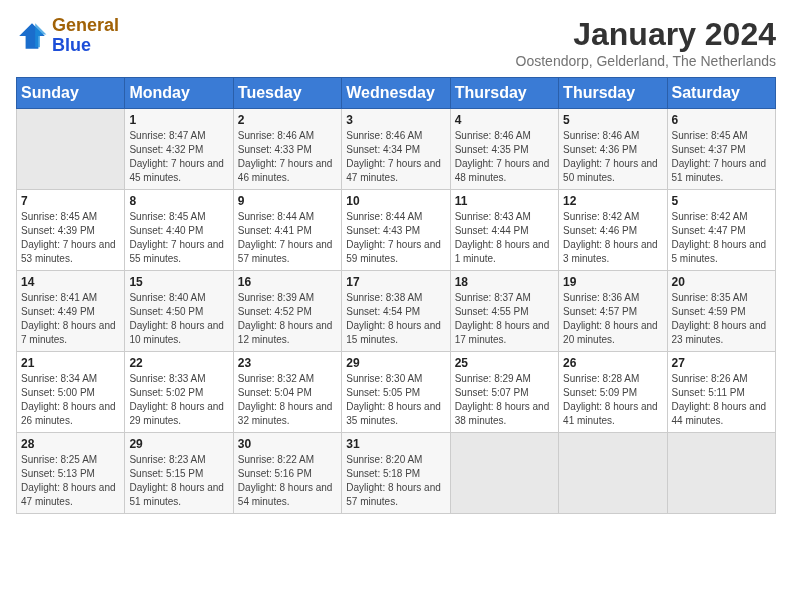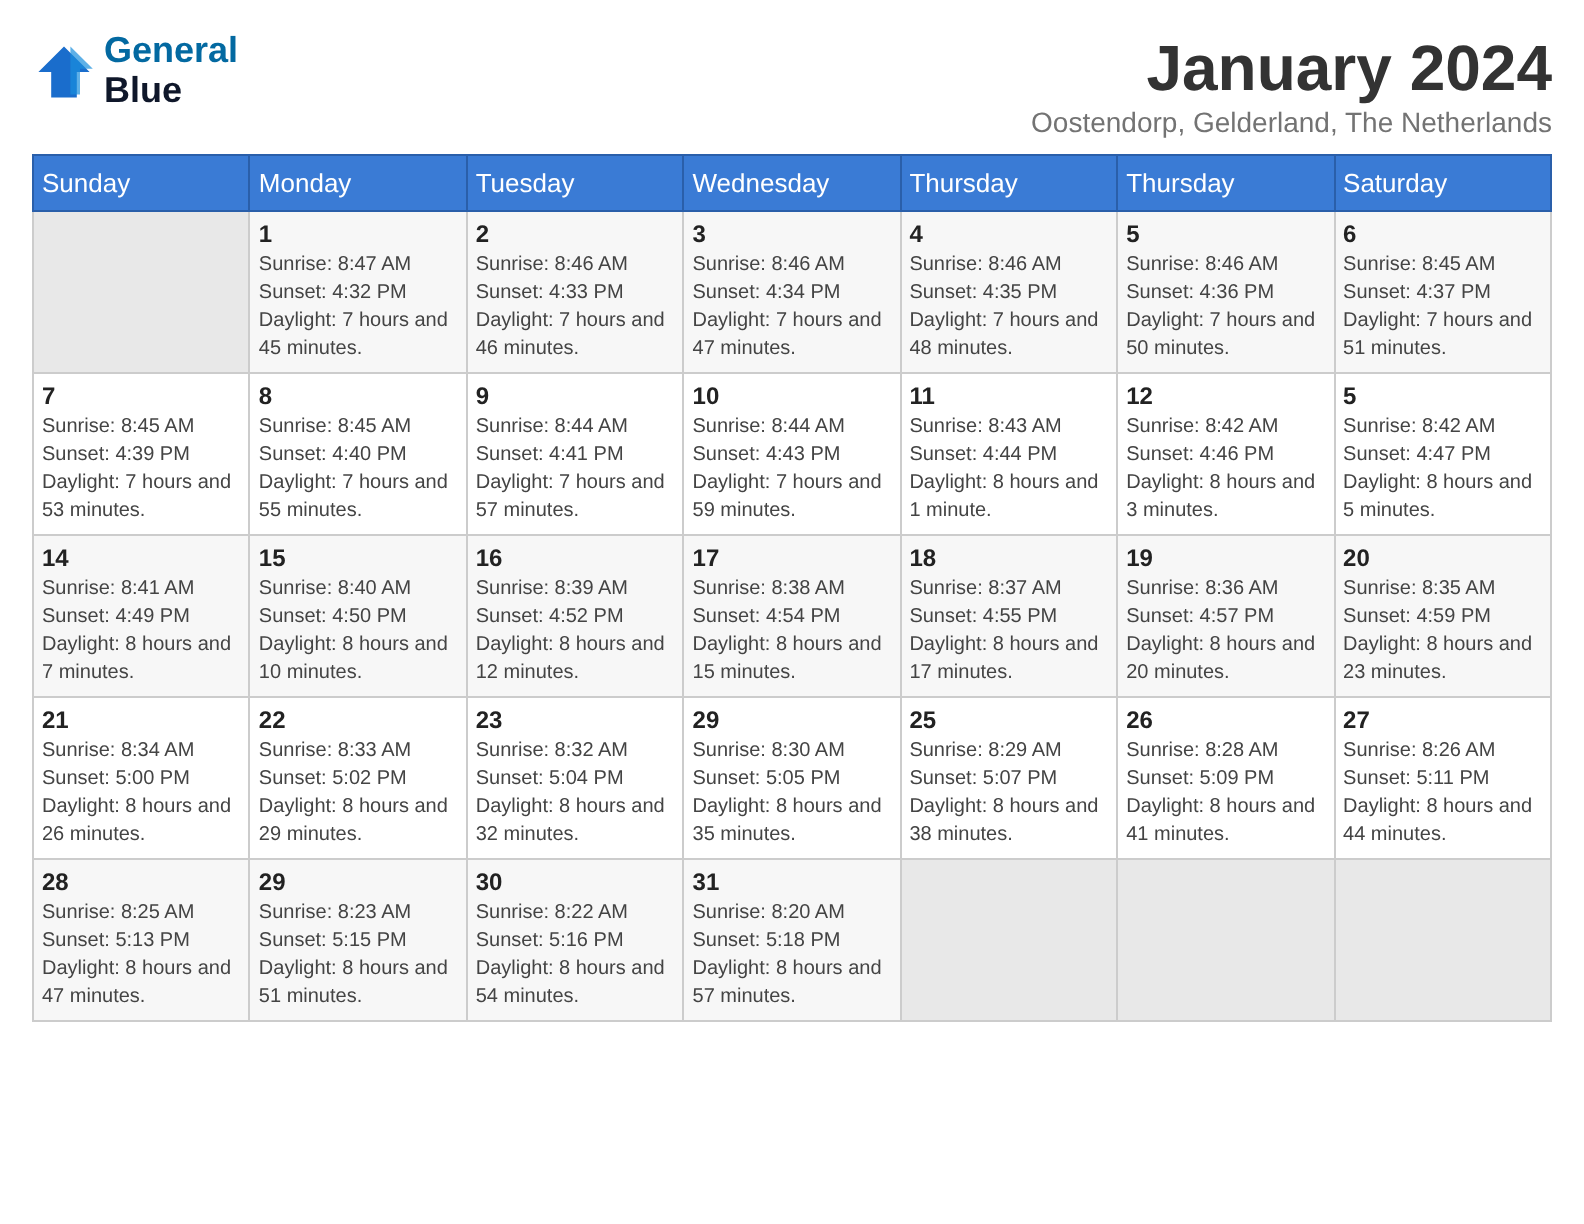--- a/index.html
+++ b/index.html
@@ -21,21 +21,21 @@
       align-items: center;
       gap: 4px;
     }
     .logo-text {
       font-size: 18px;
       font-weight: bold;
       color: #333;
       line-height: 1.1;
     }
     .logo-text span {
-      color: #0369a1;
+      color: #a16207;
     }
     .logo-icon {
       width: 32px;
       height: 32px;
     }
     .title-block {
       text-align: right;
     }
     .month-title {
       font-size: 32px;
@@ -50,22 +50,22 @@
     table {
       width: 100%;
       border-collapse: collapse;
       font-size: 11px;
     }
     thead tr th {
       background: #3a7bd5;
       color: #fff;
       padding: 6px 4px;
       text-align: left;
-      font-size: 13px;
-      font-weight: normal;
+      font-size: 16px;
+      font-weight: bold;
       border: 1px solid #2a5faa;
     }
     tbody tr td {
       border: 1px solid #ccc;
       vertical-align: top;
       padding: 4px 4px;
       width: 14.28%;
       min-height: 80px;
       background: #fff;
     }
@@ -91,21 +91,21 @@
 <body>
 
 <div class="header">
   <div class="logo">
     <svg class="logo-icon" viewBox="0 0 40 40">
       <polygon points="20,4 36,20 28,20 28,36 12,36 12,20 4,20" fill="#1a6dcc"></polygon>
       <polygon points="24,4 38,18 30,18 30,34 24,34" fill="#1a8fdd" opacity="0.7"></polygon>
     </svg>
     <div class="logo-text">
       <div><span>General</span></div>
-      <div><span style="color:#0f172a">Blue</span></div>
+      <div><span style="color:#1d4ed8">Blue</span></div>
     </div>
   </div>
   <div class="title-block">
     <div class="month-title">January 2024</div>
     <div class="location">Oostendorp, Gelderland, The Netherlands</div>
   </div>
 </div>
 
 <table>
   <thead>

